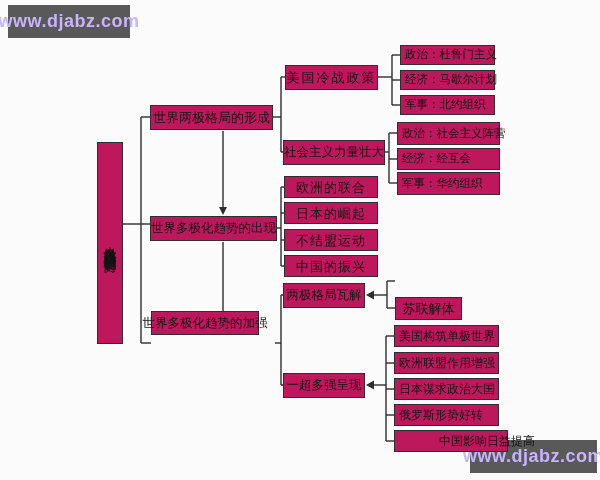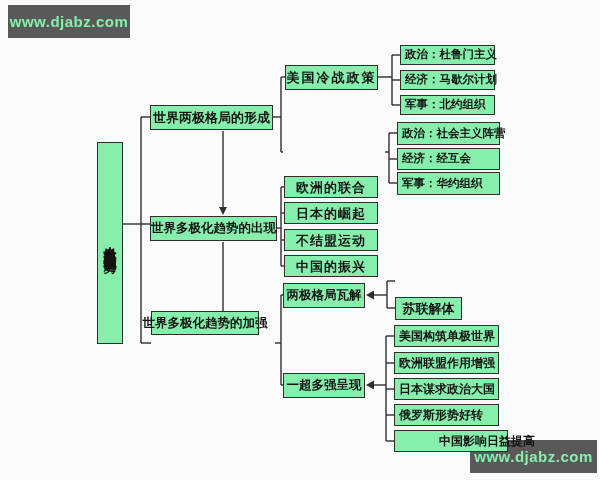--- a/index.html
+++ b/index.html
@@ -6,24 +6,24 @@
   .stage{
     position:relative;
     width:600px;height:480px;
     background:#fbfbfb;
     overflow:hidden;
     font-family:"Liberation Sans","DejaVu Sans",sans-serif;
   }
   .box{
     position:absolute;
     box-sizing:border-box;
-    background:#86efac;
+    background:#be185d;
     border:1.5px solid #2e2e2e;
     color:#141414;
-    font-weight:bold;
+    font-weight:normal;
     white-space:nowrap;
     display:flex;
     align-items:center;
     justify-content:center;
     line-height:1;
   }
   .box.left{justify-content:flex-start;padding-left:4px;}
   .f13{font-size:13px;}
   .f125{font-size:12.5px;}
   .f12{font-size:12px;}
@@ -32,23 +32,23 @@
   .ls1{letter-spacing:1px;}
   .vertical{
     writing-mode:vertical-rl;
     text-orientation:upright;
     letter-spacing:1px;
     font-size:13px;
   }
   .wm{
     position:absolute;
     background:#595959;
-    color:#86efac;
+    color:#c4b5fd;
     font-weight:bold;
-    font-size:15px;
+    font-size:18px;
     display:flex;
     align-items:center;
     justify-content:center;
     letter-spacing:0.5px;
   }
   svg.wires{position:absolute;left:0;top:0;pointer-events:none;}
 </style>
 </head>
 <body>
 
@@ -118,20 +118,21 @@
   <div class="wm" style="left:8px;top:5px;width:122px;height:33px;">www.djabz.com</div>
   <div class="wm" style="left:470px;top:440px;width:127px;height:33px;">www.djabz.com</div>
 
   <div class="box vertical" style="left:97px;top:142px;width:26px;height:202px;">当今世界政治格局的多极化趋势</div>
 
   <div class="box f13" style="left:150px;top:105px;width:123px;height:25px;">世界两极格局的形成</div>
   <div class="box f125" style="left:150px;top:216px;width:127px;height:25px;">世界多极化趋势的出现</div>
   <div class="box f125" style="left:151px;top:311px;width:108px;height:24px;">世界多极化趋势的加强</div>
 
   <div class="box f13 ls2" style="left:285px;top:65px;width:93px;height:25px;">美国冷战政策</div>
+  <div class="box f125" style="left:283px;top:140px;width:102px;height:25px;">社会主义力量壮大</div>
 
   <div class="box f115 left" style="left:400px;top:45px;width:95px;height:20px;">政治：杜鲁门主义</div>
   <div class="box f115 left" style="left:400px;top:70px;width:95px;height:20px;">经济：马歇尔计划</div>
   <div class="box f115 left" style="left:400px;top:95px;width:95px;height:20px;">军事：北约组织</div>
 
   <div class="box f115 left" style="left:397px;top:122px;width:103px;height:23px;">政治：社会主义阵营</div>
   <div class="box f115 left" style="left:397px;top:148px;width:103px;height:22px;">经济：经互会</div>
   <div class="box f115 left" style="left:397px;top:172px;width:103px;height:23px;">军事：华约组织</div>
 
   <div class="box f13 ls1" style="left:284px;top:176px;width:94px;height:22px;">欧洲的联合</div>

